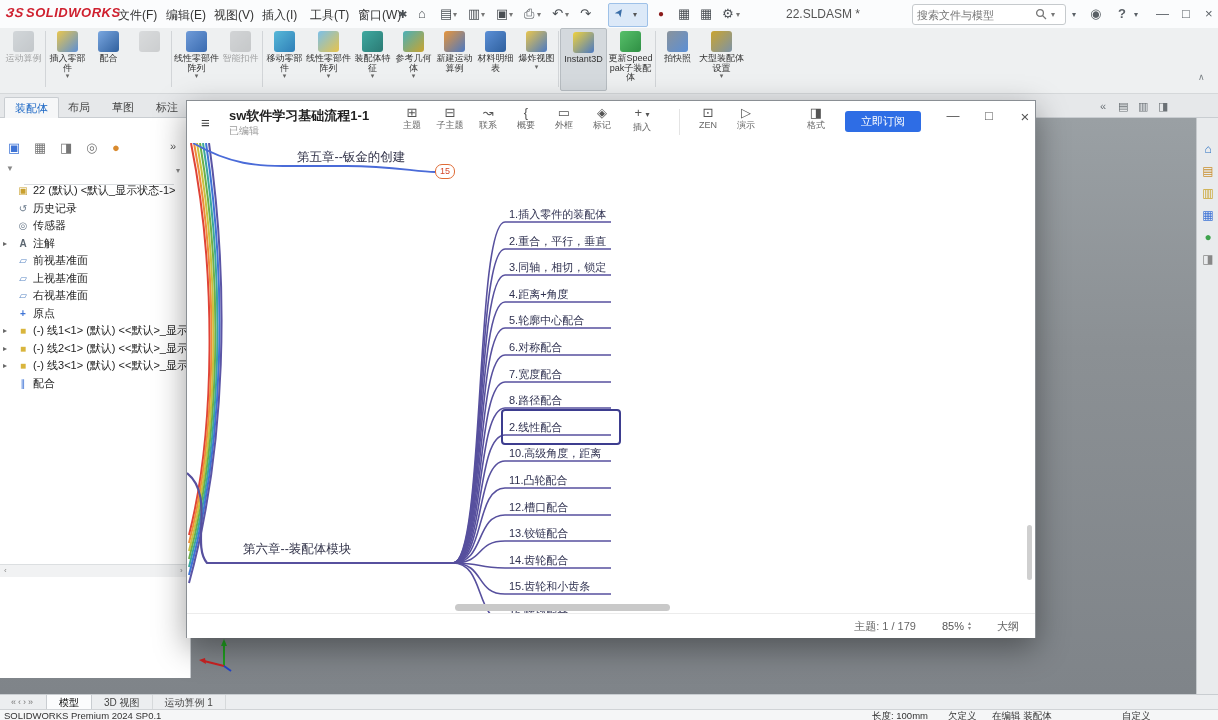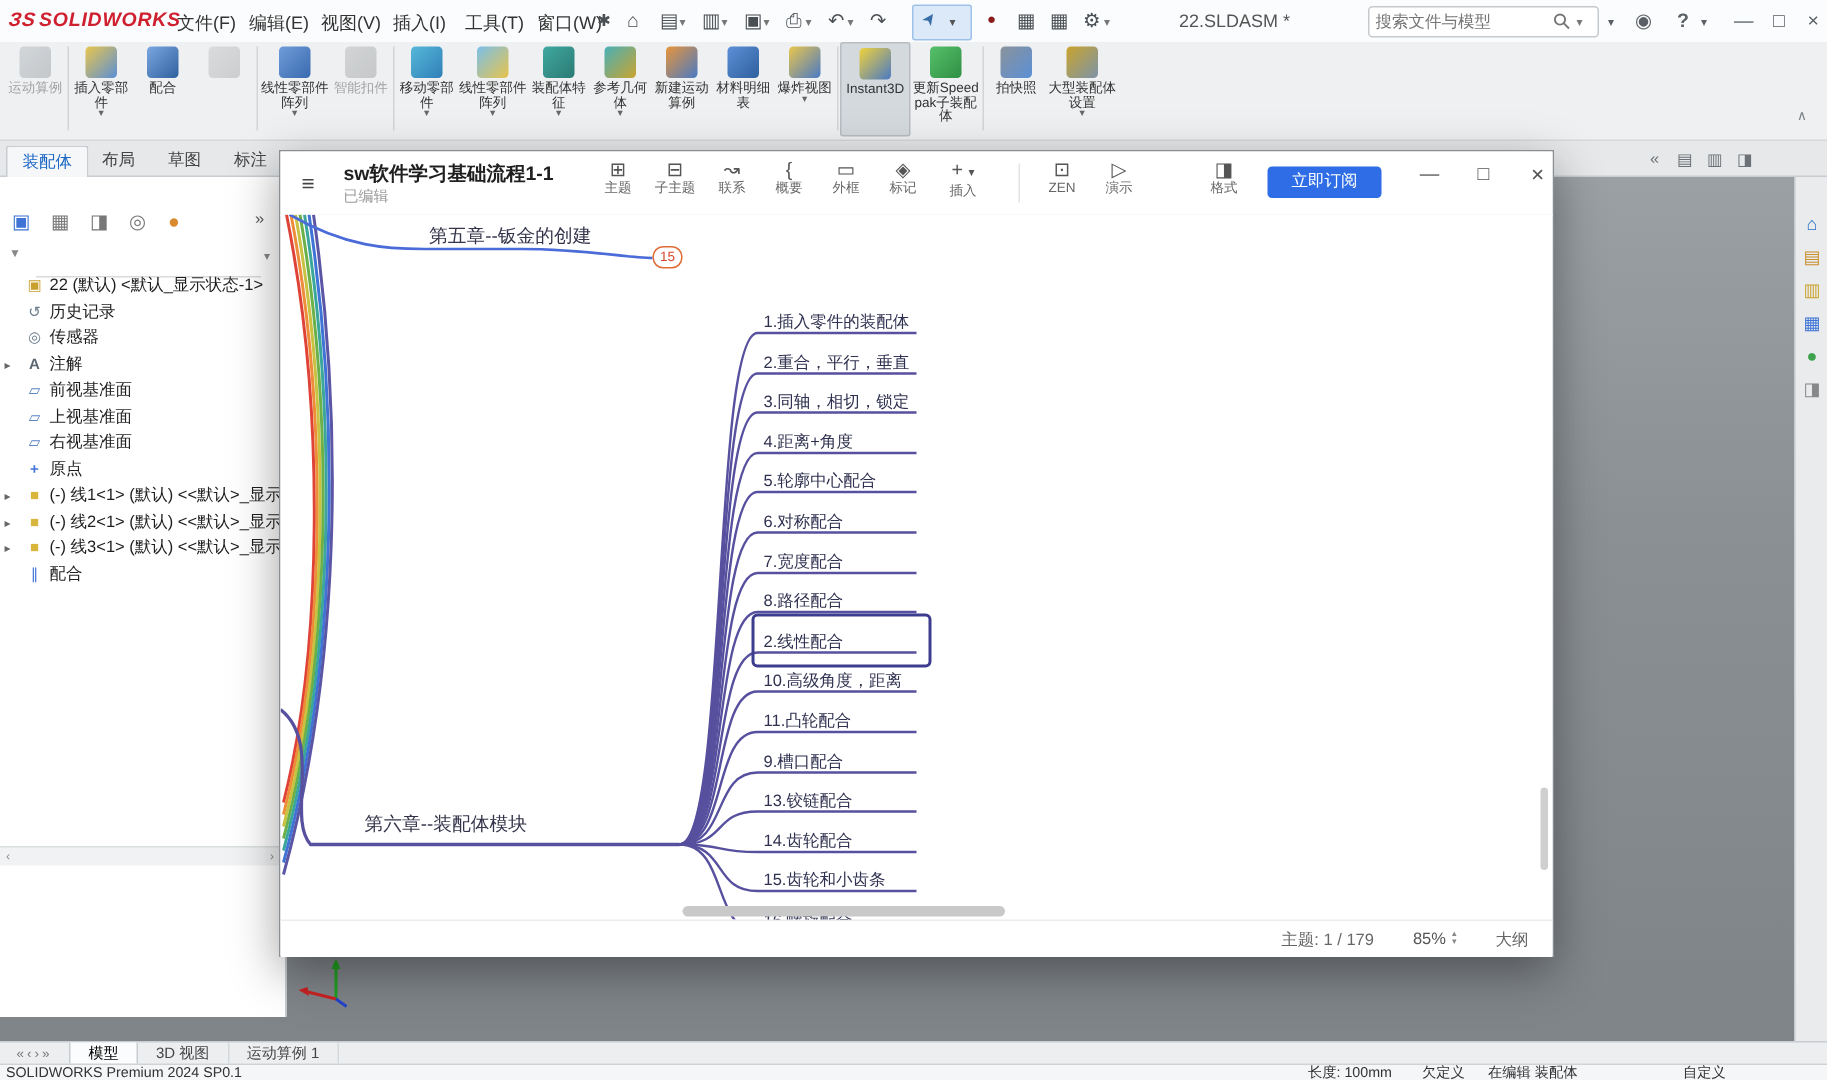--- a/index.html
+++ b/index.html
@@ -398,38 +398,38 @@
       <path d="M266,420 C298,420 288,292 318,292 L424,292" fill="none" stroke="#57509e" stroke-width="1.6"></path>
       <path d="M266,420 C298,420 288,318 318,318 L424,318" fill="none" stroke="#57509e" stroke-width="1.6"></path>
       <path d="M266,420 C298,420 288,345 318,345 L424,345" fill="none" stroke="#57509e" stroke-width="1.6"></path>
       <path d="M266,420 C298,420 288,372 318,372 L424,372" fill="none" stroke="#57509e" stroke-width="1.6"></path>
       <path d="M266,420 C298,420 288,398 318,398 L424,398" fill="none" stroke="#57509e" stroke-width="1.6"></path>
       <path d="M266,420 C298,420 288,425 318,425 L424,425" fill="none" stroke="#57509e" stroke-width="1.6"></path>
       <path d="M266,420 C298,420 288,451 318,451 L424,451" fill="none" stroke="#57509e" stroke-width="1.6"></path>
       <path d="M266,420 C298,420 288,478 318,478 L424,478" fill="none" stroke="#57509e" stroke-width="1.6"></path>
     </svg>
 
-    <div class="abs ch-title" style="left:99px;top:6px">第五章--钣金的创建</div>
+    <div class="abs ch-title" style="left:110px;top:6px">第五章--钣金的创建</div>
     <div class="abs badge15">15</div>
     <div class="abs ch-title" style="left:56px;top:398px">第六章--装配体模块</div>
 
     <div class="abs selbox"></div>
 
     <div class="abs mnode" style="top:64px">1.插入零件的装配体</div>
     <div class="abs mnode" style="top:91px">2.重合，平行，垂直</div>
     <div class="abs mnode" style="top:117px">3.同轴，相切，锁定</div>
     <div class="abs mnode" style="top:144px">4.距离+角度</div>
     <div class="abs mnode" style="top:170px">5.轮廓中心配合</div>
     <div class="abs mnode" style="top:197px">6.对称配合</div>
     <div class="abs mnode" style="top:224px">7.宽度配合</div>
     <div class="abs mnode" style="top:250px">8.路径配合</div>
     <div class="abs mnode" style="top:277px">2.线性配合</div>
     <div class="abs mnode" style="top:303px">10.高级角度，距离</div>
     <div class="abs mnode" style="top:330px">11.凸轮配合</div>
-    <div class="abs mnode" style="top:357px">9.槽口配合</div>
+    <div class="abs mnode" style="top:357px">12.槽口配合</div>
     <div class="abs mnode" style="top:383px">13.铰链配合</div>
     <div class="abs mnode" style="top:410px">14.齿轮配合</div>
     <div class="abs mnode" style="top:436px">15.齿轮和小齿条</div>
     <div class="abs mnode" style="top:463px">16.螺旋配合</div>
 
     <div class="abs hscroll"></div>
     <div class="abs vscroll"></div>
   </div>
 
   <div class="abs mmstatus">

